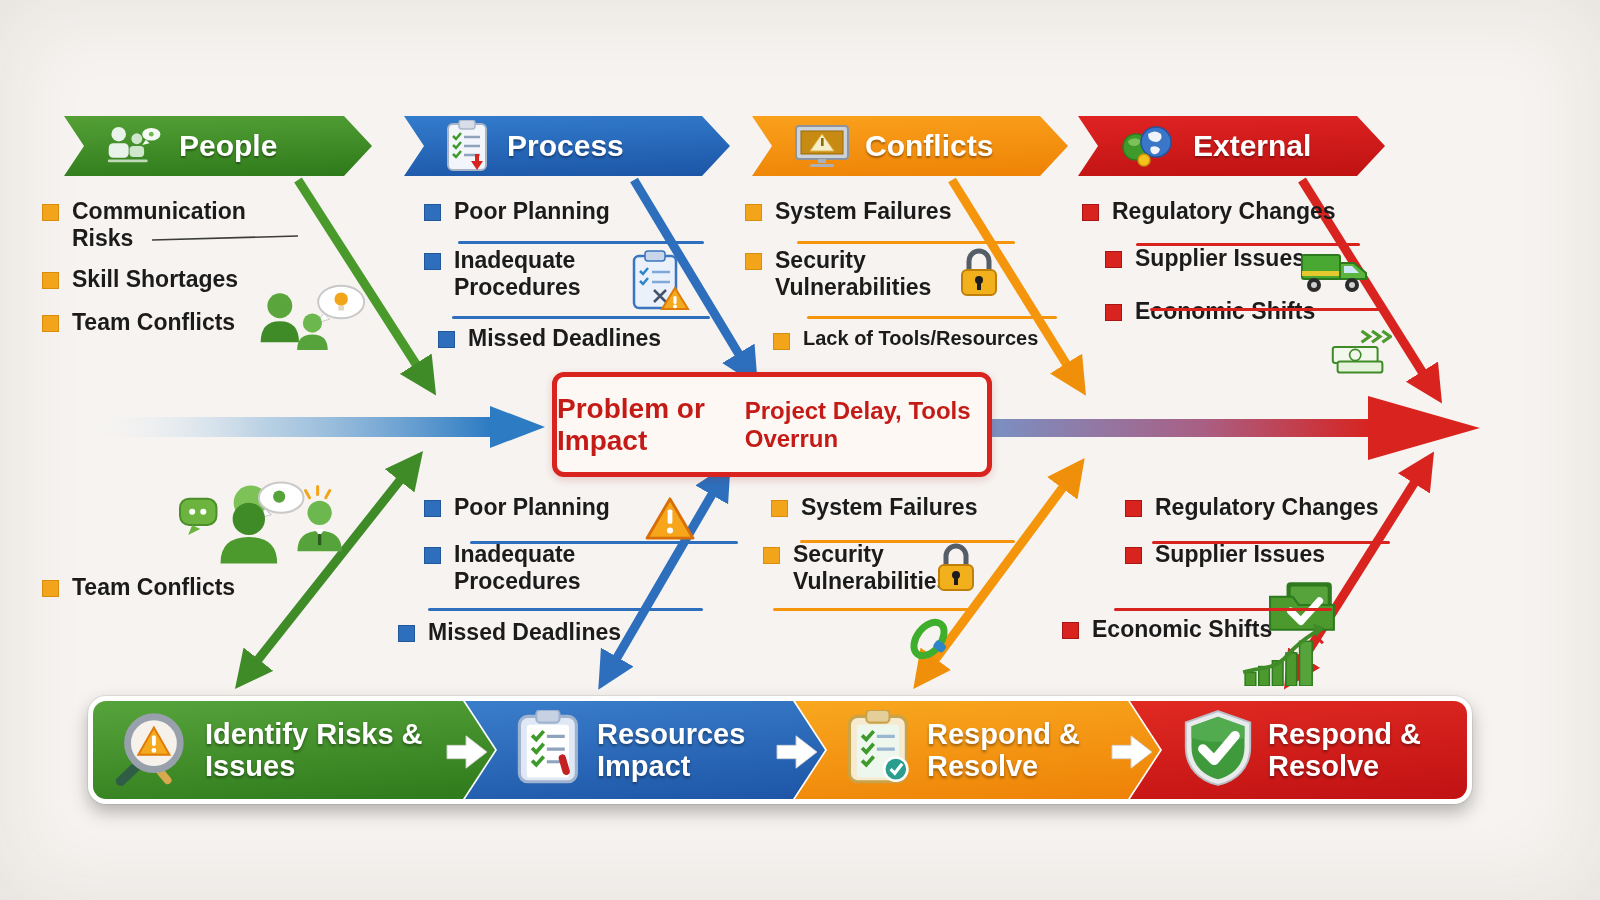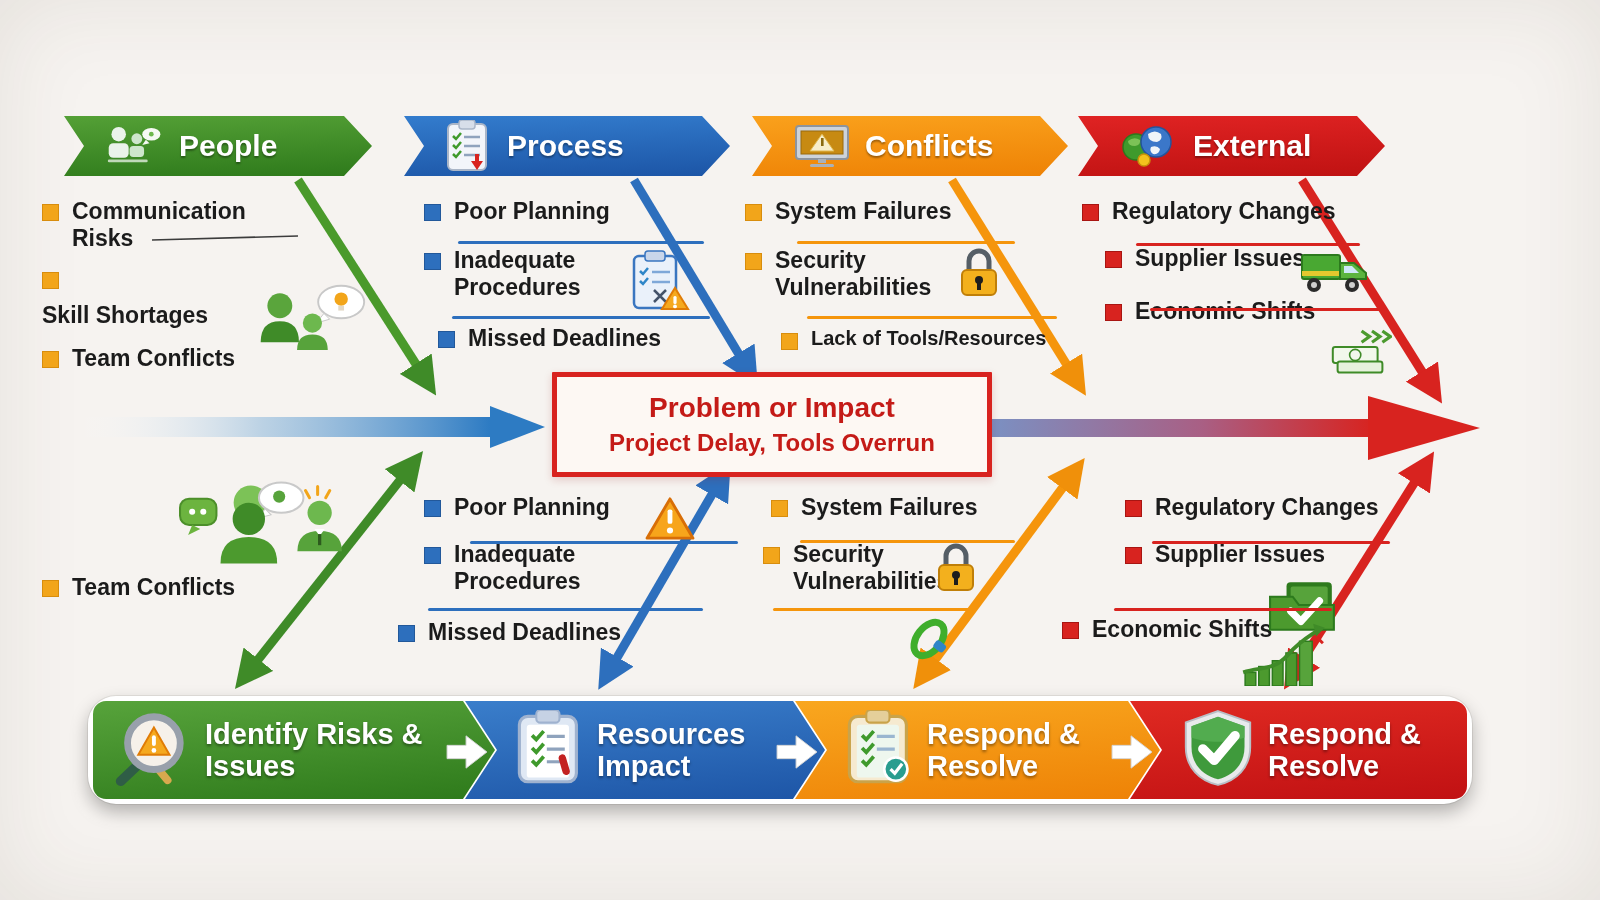--- a/index.html
+++ b/index.html
@@ -28,28 +28,28 @@
   .b-blue{background:var(--c-process,#2f78c2);border:1px solid #22589a;}
   .b-red{background:var(--c-external,#d8231f);border:1px solid #a81512;}
   .rule{position:absolute;height:3px;z-index:2;border-radius:2px;}
   .rule-blue{background:var(--c-process,#2f6db8);}
   .rule-orange{background:var(--c-technology,#ee9410);}
   .rule-red{background:var(--c-external,#c32121);}
   .icon-abs{position:absolute;z-index:2;}
   .small-cause{font-size:20px;}
   
   .problem{position:absolute;left:552px;top:372px;width:430px;height:95px;background:#fdf8f3;
-           border:5px solid var(--c-external,#d8231f);border-radius:1px;z-index:4;
-           display:flex;flex-direction:column;justify-content:center;align-items:center;gap:5px;
+           border:5px solid var(--c-external,#d8231f);border-radius:12px;z-index:4;
+           display:flex;flex-direction:row;justify-content:center;align-items:center;gap:5px;
            box-shadow:0 3px 8px rgba(150,20,20,.18);}
   .problem-title{font-size:28px;font-weight:800;color:var(--c-problem,#c41b17);}
   .problem-sub{font-size:24px;font-weight:700;color:var(--c-problem,#c41b17);}
   
   .bar{position:absolute;left:88px;top:696px;width:1384px;height:108px;background:#fff;
-       border-radius:28px;box-shadow:0 8px 18px rgba(0,0,0,.28),0 0 0 1px #e5e2de;
+       border-radius:18px;box-shadow:0 8px 18px rgba(0,0,0,.28),0 0 0 1px #e5e2de;
        z-index:3;padding:5px;box-sizing:border-box;}
   .bar-inner{position:relative;display:flex;height:98px;border-radius:13px;overflow:hidden;}
   .seg{height:100%;display:flex;align-items:center;gap:14px;box-sizing:border-box;}
   .seg svg{flex:none;}
   .seg-label{color:#fff;font-size:29px;font-weight:700;line-height:1.12;
              text-shadow:0 2px 3px rgba(0,0,0,.4);}
   .seg-1{width:402px;padding-left:16px;background:linear-gradient(175deg,#57a33b,#2e7a1b);
          clip-path:polygon(0 0,calc(100% - 32px) 0,100% 50%,calc(100% - 32px) 100%,0 100%);}
   .seg-2{width:360px;margin-left:-30px;padding-left:52px;background:linear-gradient(175deg,#3a7ecb,#1d55a6);
          clip-path:polygon(0 0,calc(100% - 32px) 0,100% 50%,calc(100% - 32px) 100%,0 100%,32px 50%);}
@@ -176,21 +176,21 @@
       </svg>
     </span>
     <span class="blabel">External</span>
   </div>
 
   <div class="section" style="left:42px;top:198px;width:310px;">
     <div class="cause">
       <span class="bullet b-amber"></span>
       <span class="wrap-comm">Communication Risks</span>
     </div>
-    <div class="cause" style="margin-top:14px;flex-direction:column;">
+    <div class="cause" style="margin-top:14px;">
       <span class="bullet b-amber"></span>
       <span>Skill Shortages</span>
     </div>
     <div class="cause" style="margin-top:16px;">
       <span class="bullet b-amber"></span>
       <span>Team Conflicts</span>
     </div>
   </div>
 
   <span class="icon-abs" style="left:253px;top:280px;">
@@ -238,21 +238,21 @@
 
   <div class="section" style="left:745px;top:198px;width:305px;">
     <div class="cause">
       <span class="bullet b-amber"></span>
       <span>System Failures</span>
     </div>
     <div class="cause" style="margin-top:22px;">
       <span class="bullet b-amber"></span>
       <span class="wrap-sec">Security Vulnerabilities</span>
     </div>
-    <div class="cause small-cause" style="margin-top:26px;margin-left:36px;">
+    <div class="cause small-cause" style="margin-top:26px;margin-left:28px;">
       <span class="bullet b-amber"></span>
       <span>Lack of Tools/Resources</span>
     </div>
   </div>
 
   <span class="icon-abs" style="left:955px;top:244px;">
     <svg width="48" height="56" viewBox="0 0 48 54">
       <path d="M14,26 V16 a10,10 0 0 1 20,0 v10" fill="none" stroke="#555e66" stroke-width="5"></path>
       <rect x="7" y="25" width="34" height="25" rx="5" fill="#f3b01d" stroke="#c07f08" stroke-width="2"></rect>
       <circle cx="24" cy="35" r="4" fill="#1d1d1d"></circle>

